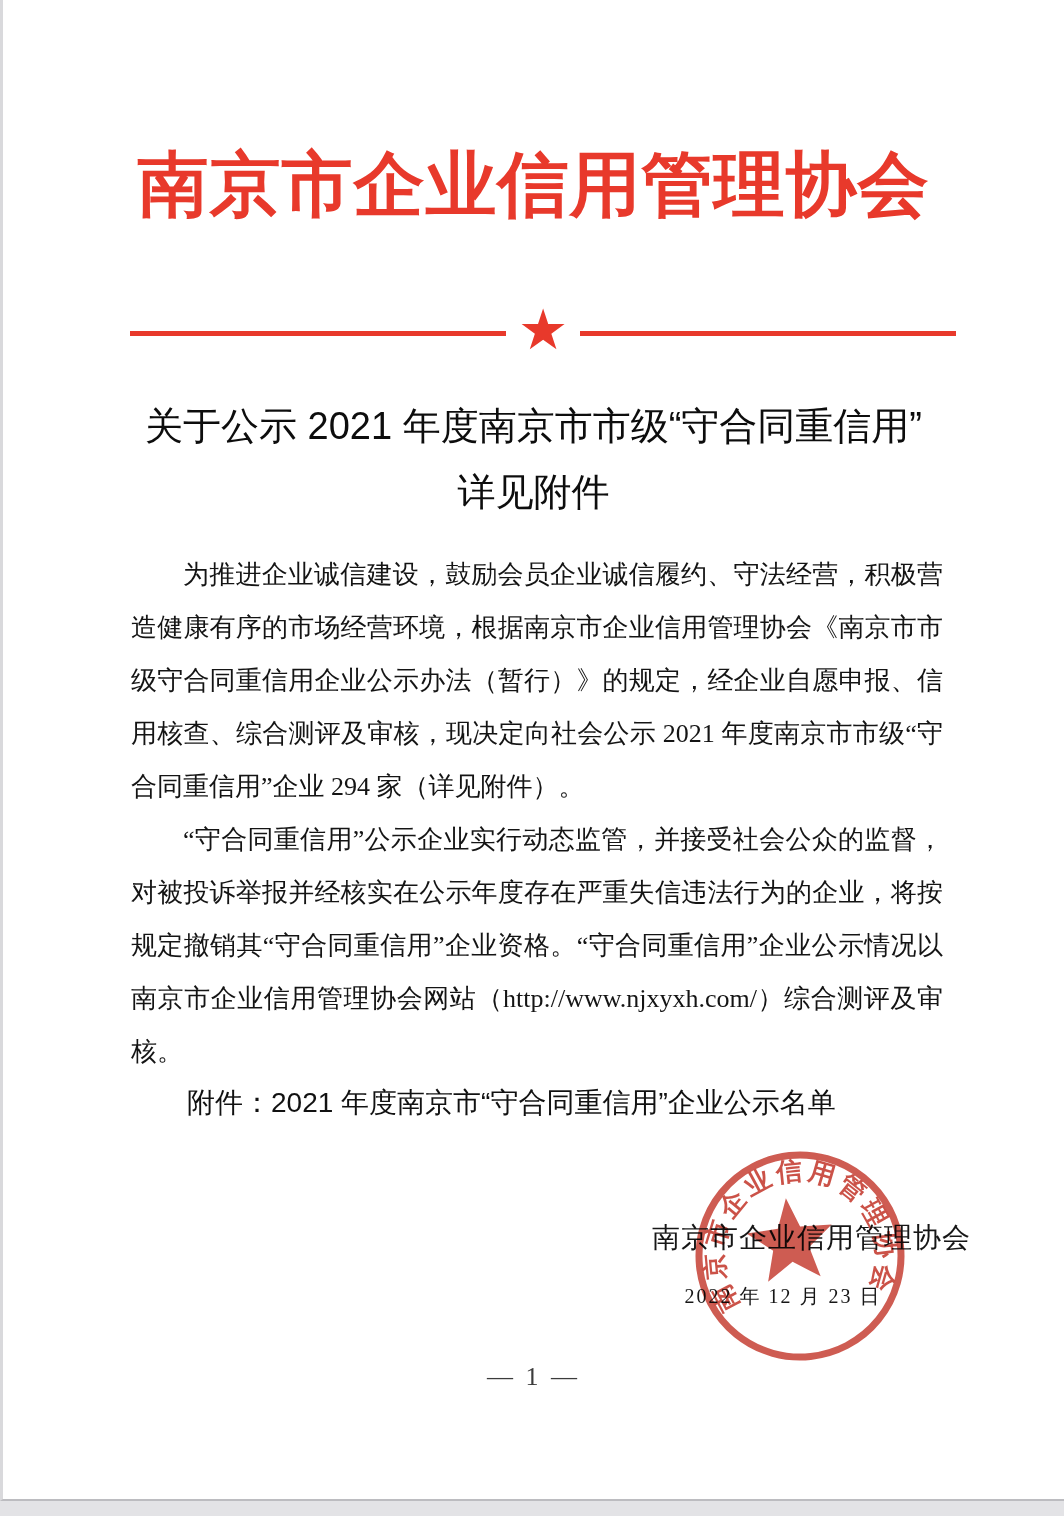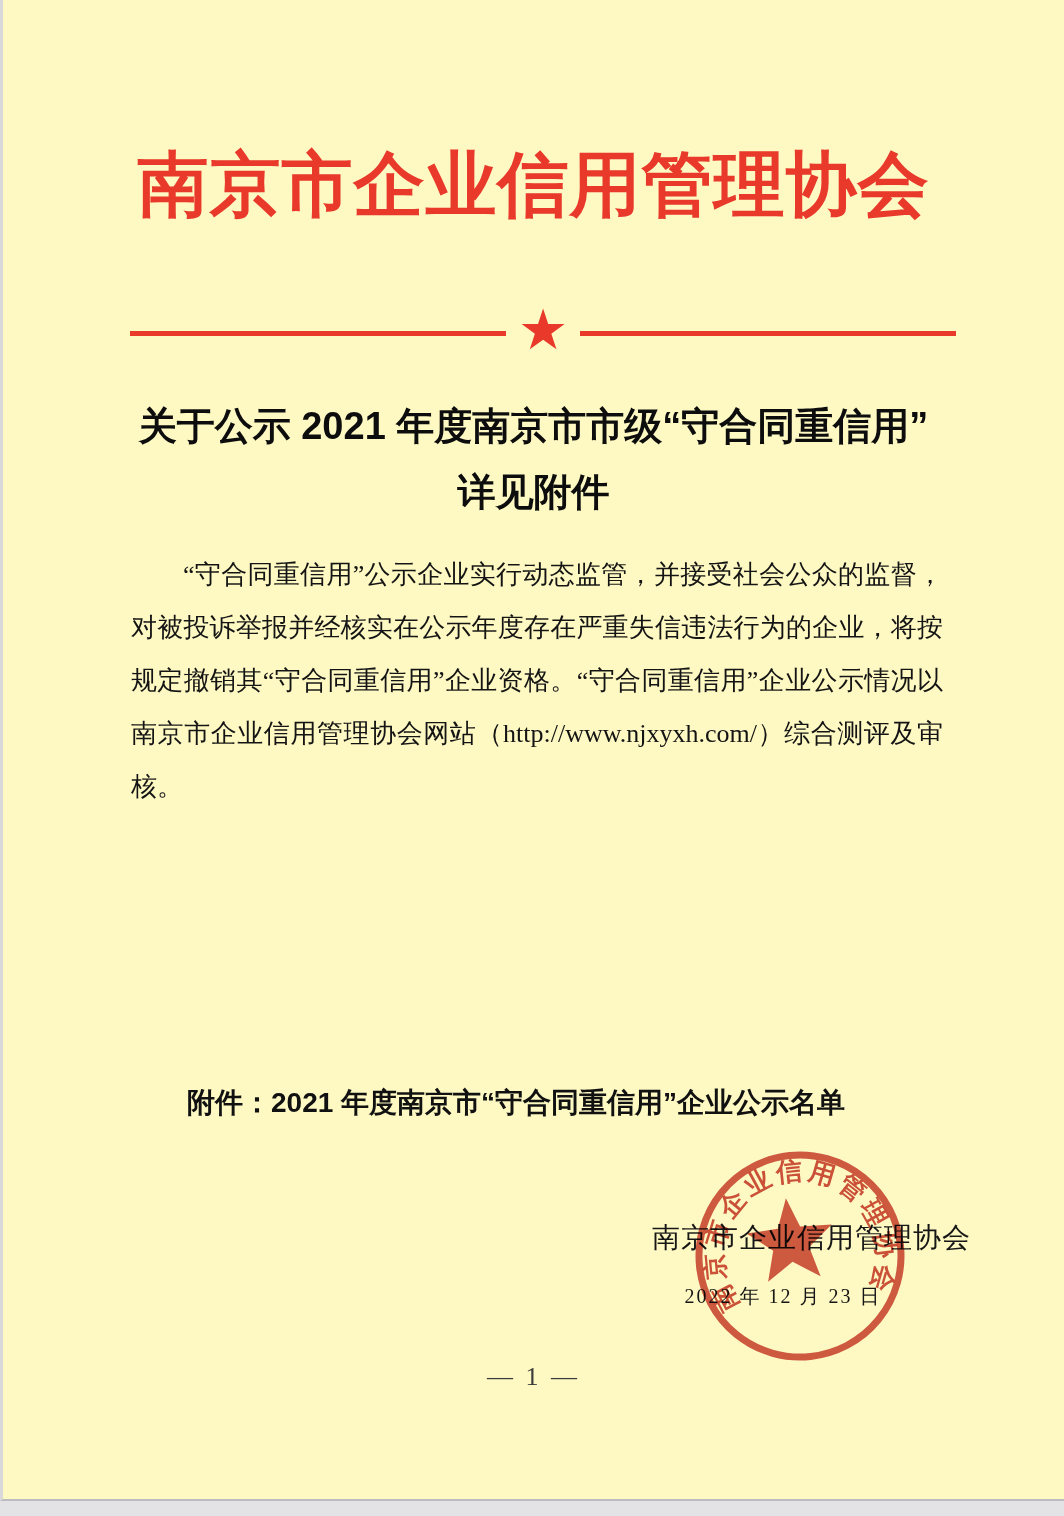--- a/index.html
+++ b/index.html
@@ -5,21 +5,21 @@
   html, body { margin: 0; padding: 0; }
   body {
     width: 1064px; height: 1516px;
     background: #e3e3e6;
     font-family: "Liberation Serif", "DejaVu Serif", serif;
     overflow: hidden;
   }
   #page {
     position: relative;
     width: 1061px; height: 1499px;
-    background: #fef9c3;
+    background: #ffffff;
     border-left: 3px solid #d9d9dc;
     border-bottom: 2px solid #bcbcc0;
   }
   .abs { position: absolute; }
 
   .org-title {
     top: 138px; left: 0; right: 0;
     text-align: center;
     font-family: "Liberation Sans", "DejaVu Sans", sans-serif;
     font-weight: 900;
@@ -43,37 +43,37 @@
   .red-rule .star {
     font-family: "DejaVu Sans", sans-serif;
     font-size: 56px; line-height: 1;
     color: #e8392b;
     margin: 0 12px 6px 12px;
   }
   .doc-title {
     top: 393px; left: 0; right: 0;
     text-align: center;
     font-family: "Liberation Sans", "DejaVu Sans", sans-serif;
-    font-weight: 700;
+    font-weight: 400;
     font-size: 38px;
     line-height: 66px;
     color: #0d0d0d;
   }
   .body-text {
     top: 548px; left: 128px; width: 812px;
     font-size: 26px;
     line-height: 53px;
     text-align: justify;
     color: #141414;
   }
   .body-text p { margin: 0; text-indent: 2em; }
   .attachment {
     top: 1084px; left: 128px; width: 812px;
     font-family: "Liberation Sans", "DejaVu Sans", sans-serif;
-    font-weight: 700;
+    font-weight: 400;
     font-size: 28px;
     text-indent: 2em;
     color: #111111;
   }
   .signature {
     top: 1220px; left: 649px; width: 300px;
     text-align: center;
     font-size: 28px;
     color: #161616;
     line-height: 36px;
@@ -107,20 +107,21 @@
     <div class="star">★</div>
     <div class="line"></div>
   </div>
 
   <div class="abs doc-title">
     <div>关于公示 2021 年度南京市市级“守合同重信用”</div>
     <div>详见附件</div>
   </div>
 
   <div class="abs body-text">
+    <p>为推进企业诚信建设，鼓励会员企业诚信履约、守法经营，积极营造健康有序的市场经营环境，根据南京市企业信用管理协会《南京市市级守合同重信用企业公示办法（暂行）》的规定，经企业自愿申报、信用核查、综合测评及审核，现决定向社会公示 2021 年度南京市市级“守合同重信用”企业 294 家（详见附件）。</p>
     <p>“守合同重信用”公示企业实行动态监管，并接受社会公众的监督，对被投诉举报并经核实在公示年度存在严重失信违法行为的企业，将按规定撤销其“守合同重信用”企业资格。“守合同重信用”企业公示情况以南京市企业信用管理协会网站（http://www.njxyxh.com/）综合测评及审核。</p>
   </div>
 
   <div class="abs attachment">附件：2021 年度南京市“守合同重信用”企业公示名单</div>
 
   <div class="abs signature">
     <div class="sig-org">南京市企业信用管理协会</div>
     <div class="sig-date">2022 年 12 月 23 日</div>
   </div>
 

